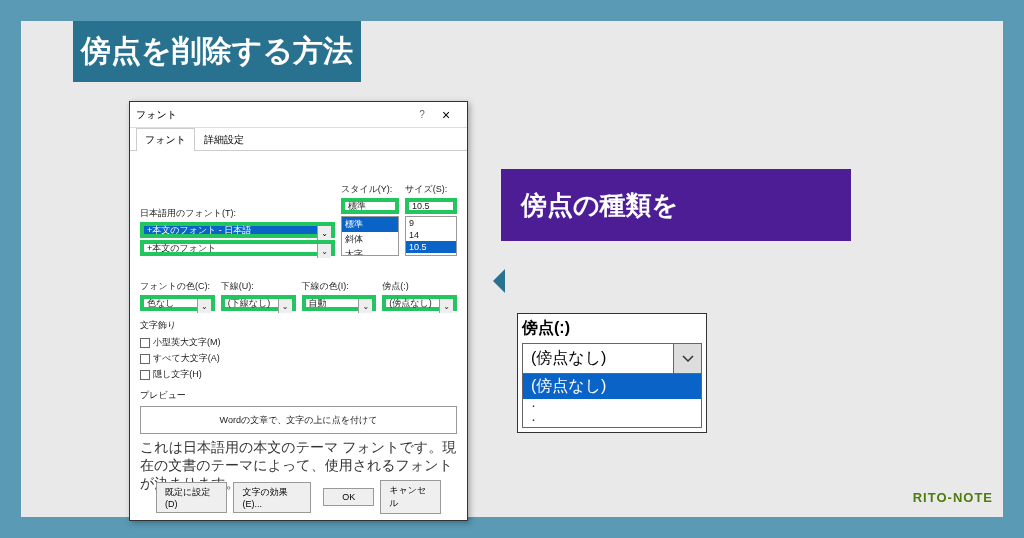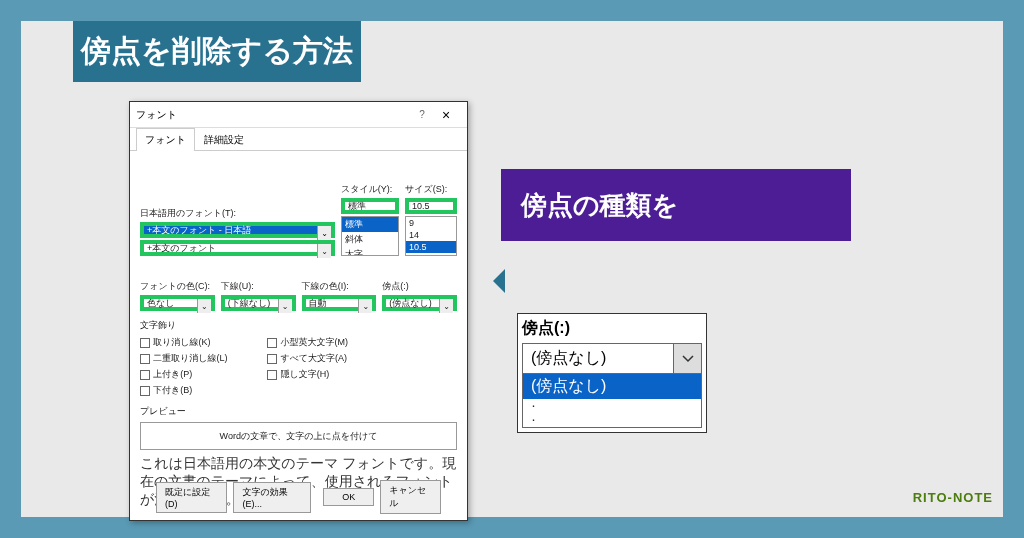--- a/index.html
+++ b/index.html
@@ -128,38 +128,20 @@
               <span class="dd">⌄</span>
             </div>
         </div>
       </div>
 
       <div class="sect">文字飾り</div>
       <div class="chk-row">
         <div class="chk-col">
           <div class="chk">
               <span class="b"></span>
-              <span>取り消し線(K)</span>
-            </div>
-          <div class="chk">
-              <span class="b"></span>
-              <span>二重取り消し線(L)</span>
-            </div>
-          <div class="chk">
-              <span class="b"></span>
-              <span>上付き(P)</span>
-            </div>
-          <div class="chk">
-              <span class="b"></span>
-              <span>下付き(B)</span>
-            </div>
-        </div>
-        <div class="chk-col">
-          <div class="chk">
-              <span class="b"></span>
               <span>小型英大文字(M)</span>
             </div>
           <div class="chk">
               <span class="b"></span>
               <span>すべて大文字(A)</span>
             </div>
           <div class="chk">
               <span class="b"></span>
               <span>隠し文字(H)</span>
             </div>

